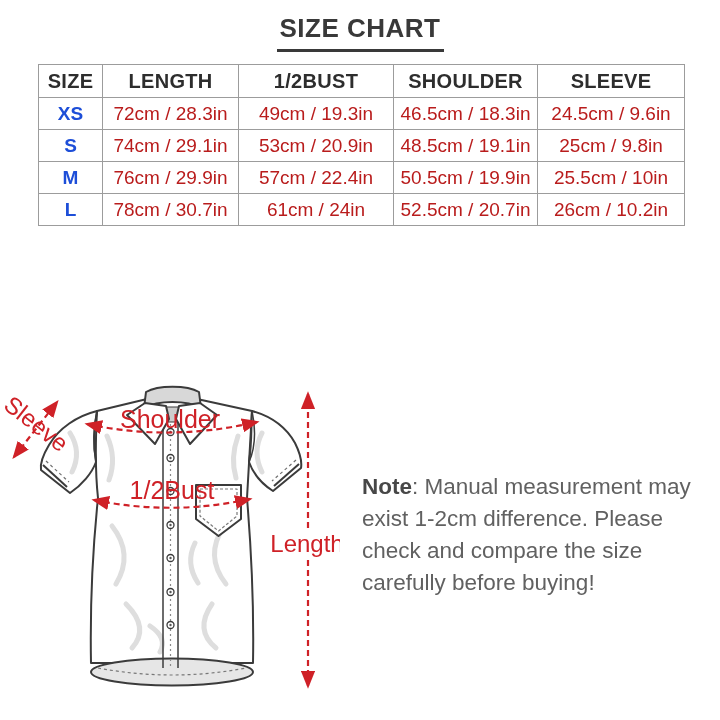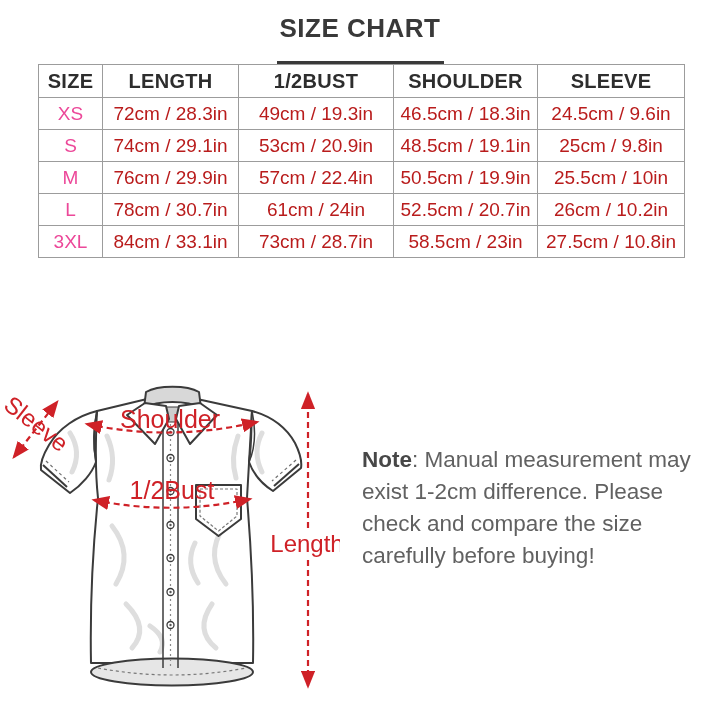--- a/index.html
+++ b/index.html
@@ -3,35 +3,35 @@
 <meta charset="utf-8">
 <style>
   html,body { margin:0; padding:0; background:#ffffff; }
   .stage {
     position:relative; width:720px; height:720px; background:#ffffff;
     font-family:"Liberation Sans", sans-serif; overflow:hidden;
   }
   .title-wrap { position:absolute; top:13px; left:0; width:720px; text-align:center; }
   .title-wrap span {
     display:inline-block; font-size:26px; font-weight:bold; color:#393939;
-    letter-spacing:0.5px; border-bottom:3px solid #393939; padding:0 3px 17px;
+    letter-spacing:0.5px; border-bottom:3px solid #393939; padding:0 3px 5px;
   }
   table.size-table {
     position:absolute; left:38px; top:64px; width:646px;
     border-collapse:collapse; table-layout:fixed; background:#fff;
   }
   .size-table th, .size-table td {
     border:1px solid #9c9c9c; text-align:center; vertical-align:middle; padding:0;
     overflow:hidden; white-space:nowrap;margin-left:12px;
   }
   .size-table th { height:32px; font-size:20px; font-weight:bold; color:#2d2d2d; letter-spacing:0.3px; }
   .size-table td { height:31px; font-size:19px; color:#b91c1c; }
-  .size-table td.size-col { font-weight:normal; color:#ec4899; }
+  .size-table td.size-col { font-weight:bold; color:#1d4ed8; }
   .note {
-    position:absolute; left:362px; top:444px; width:348px;
+    position:absolute; left:362px; top:471px; width:348px;
     font-size:22.5px; line-height:32px; color:#616161;
   }
   .note b { color:#474747; font-weight:bold; }
   .shirt-svg { position:absolute; left:0; top:378px; }
   .red-label { font-family:"Liberation Sans", sans-serif; fill:#cf2127; }
 </style>
 </head>
 <body>
 
 <div class="stage">
@@ -78,27 +78,20 @@
         <td>57cm / 22.4in</td>
         <td>50.5cm / 19.9in</td>
         <td>25.5cm / 10in</td>
       </tr>
       <tr>
         <td class="size-col">L</td>
         <td>78cm / 30.7in</td>
         <td>61cm / 24in</td>
         <td>52.5cm / 20.7in</td>
         <td>26cm / 10.2in</td>
-      </tr>
-      <tr>
-        <td class="size-col">3XL</td>
-        <td>84cm / 33.1in</td>
-        <td>73cm / 28.7in</td>
-        <td>58.5cm / 23in</td>
-        <td>27.5cm / 10.8in</td>
       </tr>
     </tbody>
   </table>
 
   <svg class="shirt-svg" width="340" height="332" viewBox="0 0 340 332">
     <defs>
       <marker id="arr" viewBox="0 0 10 8" refX="8.5" refY="4" markerWidth="8" markerHeight="6.5" orient="auto-start-reverse">
         <path d="M0,0 L10,4 L0,8 Z" fill="#cf2127"></path>
       </marker>
     </defs>

